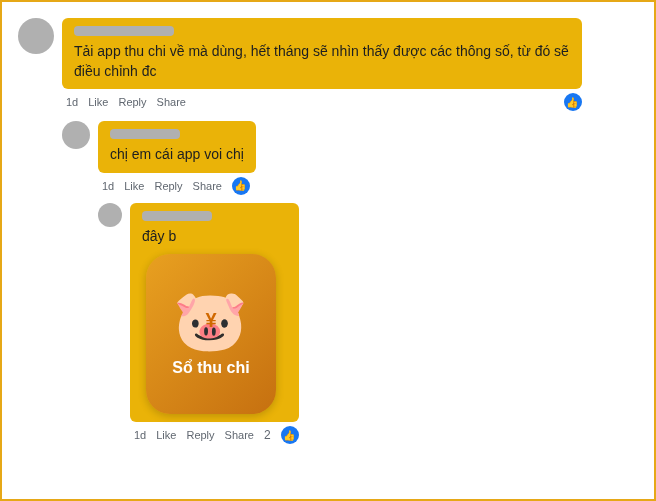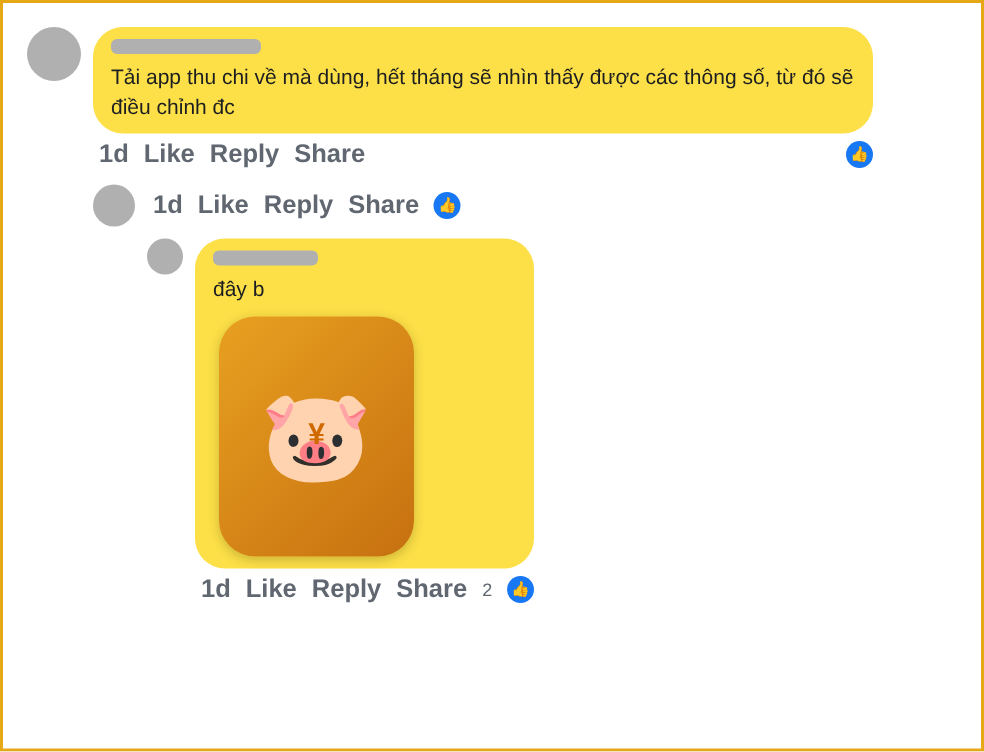--- a/index.html
+++ b/index.html
@@ -38,22 +38,22 @@
     }
     .avatar.small {
       width: 28px;
       height: 28px;
     }
     .avatar.xsmall {
       width: 24px;
       height: 24px;
     }
     .comment-bubble {
-      background: #fde047;
-      border-radius: 20px;
+      background: #eab308;
+      border-radius: 6px;
       padding: 8px 12px;
       max-width: 520px;
     }
     .comment-name-bar {
       width: 100px;
       height: 10px;
       background: #b0b0b0;
       border-radius: 4px;
       margin-bottom: 6px;
     }
@@ -68,24 +68,24 @@
     .comment-actions {
       display: flex;
       align-items: center;
       gap: 10px;
       margin-top: 4px;
       padding-left: 4px;
       font-size: 12px;
       color: #606770;
     }
     .action-link {
-      font-weight: 700;
+      font-weight: 400;
       color: #606770;
       cursor: pointer;
-      font-size: 17px;
+      font-size: 11px;
     }
     .like-icon {
       width: 18px;
       height: 18px;
       background: #1877f2;
       border-radius: 50%;
       display: flex;
       align-items: center;
       justify-content: center;
       color: white;
@@ -163,20 +163,24 @@
           <div class="like-icon like-icon-right">👍</div>
         </div>
       </div>
     </div>
 
     <div class="replies-container">
 
       <div class="comment-row">
         <div class="avatar small"></div>
         <div>
+          <div class="comment-bubble">
+            <div class="comment-name-bar short"></div>
+            <span class="comment-text">chị em cái app voi chị</span>
+          </div>
           <div class="comment-actions">
             <span class="action-link">1d</span>
             <span class="action-link">Like</span>
             <span class="action-link">Reply</span>
             <span class="action-link">Share</span>
             <div class="like-icon">👍</div>
           </div>
         </div>
       </div>
 
@@ -186,20 +190,21 @@
           <div>
             <div class="comment-bubble">
               <div class="comment-name-bar short"></div>
               <span class="comment-text">đây b</span>
               
               <div class="app-card">
                 <div style="position:relative; display:flex; flex-direction:column; align-items:center;">
                   <div style="font-size:60px; color:#fff; line-height:1;">🐷</div>
                   <div style="position:absolute; top:18px; left:50%; transform:translateX(-50%); font-size:20px; color:#d06800; font-weight:bold;">¥</div>
                 </div>
+                <div class="app-name">Sổ thu chi</div>
               </div>
             </div>
             <div class="actions-row-with-like">
               <span class="action-link">1d</span>
               <span class="action-link">Like</span>
               <span class="action-link">Reply</span>
               <span class="action-link">Share</span>
               <span class="like-count">2</span>
               <div class="like-icon">👍</div>
             </div>

